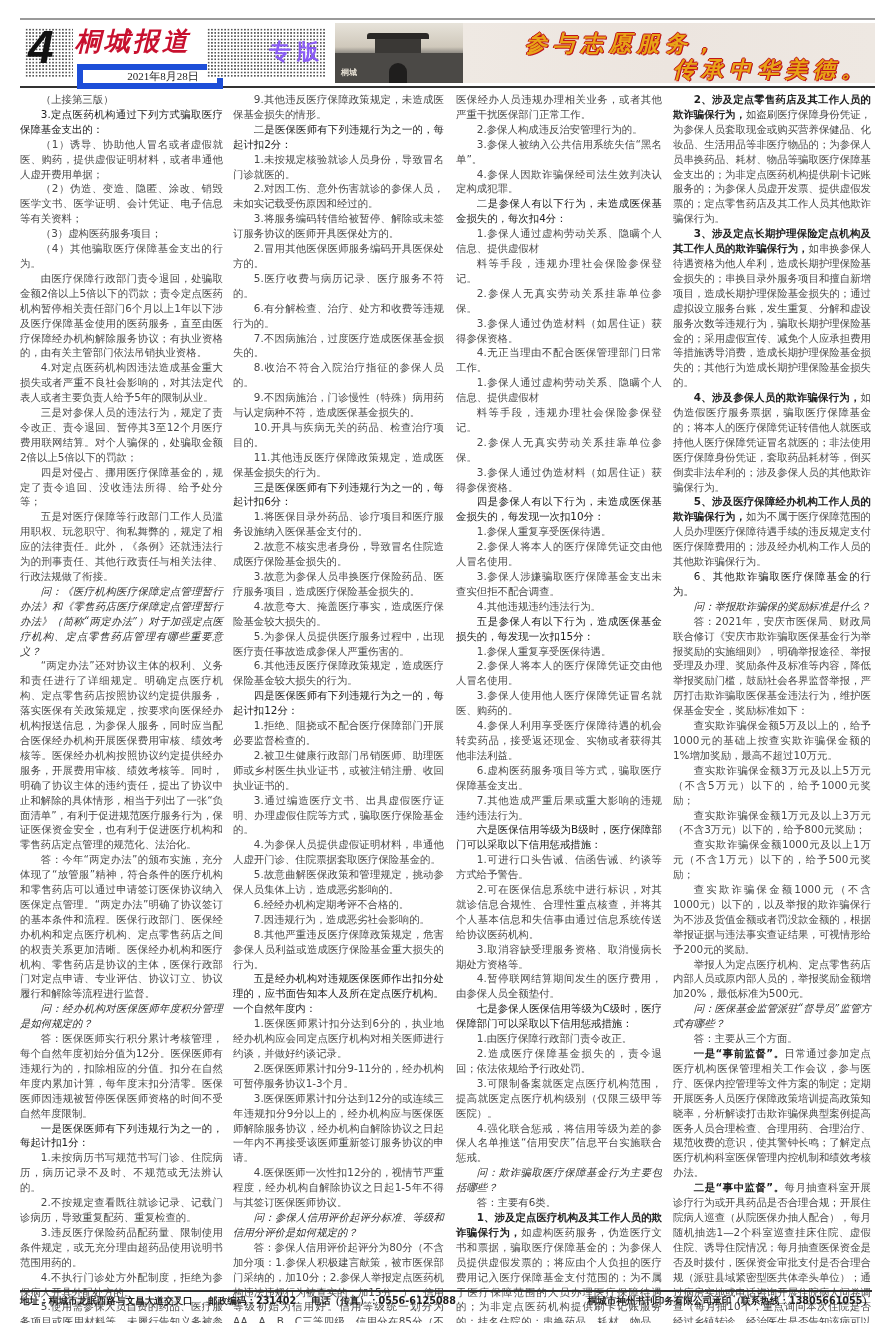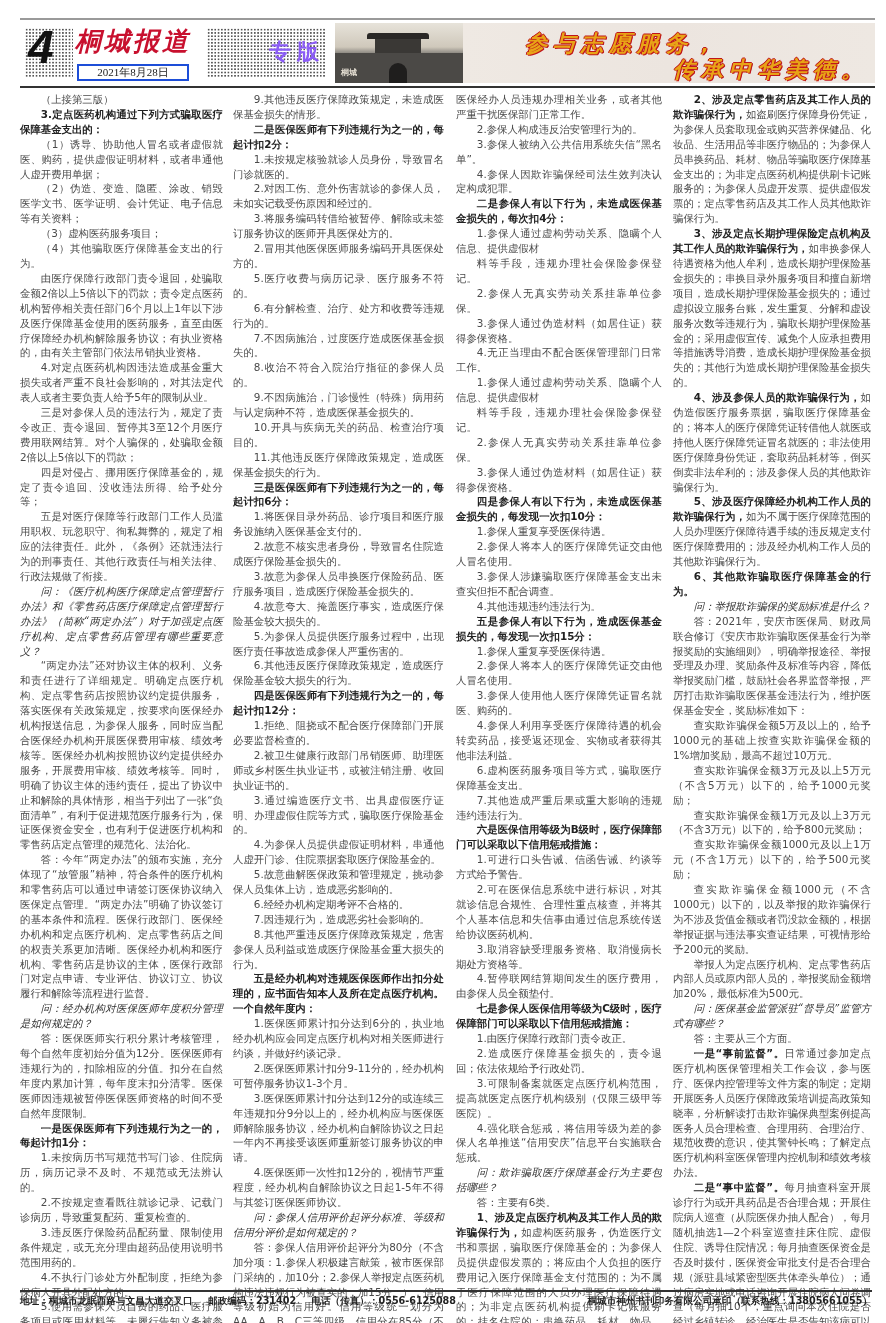--- a/index.html
+++ b/index.html
@@ -2,37 +2,37 @@
 <html><head>
 <meta charset="utf-8">
 <style>
   html,body{margin:0;padding:0;background:#ffffff;}
   body{width:886px;height:1323px;position:relative;overflow:hidden;font-family:"DejaVu Sans","Liberation Sans",sans-serif;color:#4a4a4a;}
   .masthead{position:absolute;left:20px;top:18px;width:855px;height:66px;border-top:2px solid #9a9a9a;border-bottom:2px solid #333;}
   .dots{background-color:#fff;background-image:radial-gradient(#555 0.9px,transparent 1.1px);background-size:3.3px 3.3px;}
   .pagenum-box{position:absolute;left:5px;top:8px;width:48px;height:50px;}
   .pagenum{position:absolute;left:8px;top:4px;font-family:"Liberation Sans",sans-serif;font-weight:bold;font-style:italic;font-size:46px;color:#111;line-height:46px;}
   .logo{position:absolute;left:55px;top:6px;width:130px;font-family:"DejaVu Serif",serif;font-style:italic;font-weight:bold;font-size:26px;color:#c8102e;letter-spacing:3px;line-height:30px;}
-  .date-box{position:absolute;left:57px;top:44px;width:108px;height:13px;border:2px solid #1d4ed8;font-family:"Liberation Serif",serif;font-size:11px;line-height:13px;text-align:center;color:#222;}
+  .date-box{position:absolute;left:57px;top:44px;width:108px;height:13px;border:6px solid #1d4ed8;font-family:"Liberation Serif",serif;font-size:11px;line-height:13px;text-align:center;color:#222;padding-left:26px;}
   .section-box{position:absolute;left:187px;top:8px;width:118px;height:50px;}
   .section-title{position:absolute;left:187px;top:12px;width:118px;text-align:right;font-family:"DejaVu Sans",sans-serif;font-weight:bold;font-size:22px;color:#8b5cf6;letter-spacing:6px;line-height:40px;}
   .photo{position:absolute;left:315px;top:3px;width:128px;height:60px;background:linear-gradient(#e7e3da 0%,#cfc8bb 40%,#6d6b67 55%,#595653 100%);overflow:hidden;}
   .photo .tower{position:absolute;left:40px;top:16px;width:46px;height:14px;background:#3a3835;}
   .photo .roof{position:absolute;left:32px;top:10px;width:62px;height:6px;background:#2a2826;border-radius:3px 3px 0 0;}
   .photo .wall{position:absolute;left:0;top:30px;width:128px;height:30px;background:#4b4946;}
   .photo .gate{position:absolute;left:54px;top:40px;width:18px;height:20px;background:#1f1e1d;border-radius:9px 9px 0 0;}
   .photo .caption{position:absolute;left:6px;top:44px;font-size:8px;color:#e8e2d6;font-weight:bold;font-family:"DejaVu Serif",serif;}
   .slogan{position:absolute;left:443px;top:3px;width:412px;height:60px;background:linear-gradient(90deg,#efe9e3,#ece5df 50%,#eee8e2);}
   .slogan-1,.slogan-2{position:absolute;font-family:"DejaVu Serif",serif;font-weight:bold;font-style:italic;font-size:22px;color:#e8a417;text-shadow:1px 1px 0 #c0161b,-1px 0 0 #c0161b,0 -1px 0 #c0161b,1px 0 0 #b21318;letter-spacing:6px;}
   .slogan-1{left:62px;top:6px;}
   .slogan-2{left:210px;top:32px;}
   .col{position:absolute;top:92px;font-size:10.4px;line-height:14.9px;text-align:justify;}
   .col p{margin:0;text-indent:2em;}
   .col p.noind{text-indent:0;}
-  .col p.b{font-weight:bold;color:#222;}
+  .col p.b{font-weight:normal;color:#222;}
   .col p.q{font-family:"DejaVu Serif",serif;font-style:italic;color:#333;}
   #col1{left:20px;width:203px;}
   #col2{left:233px;width:211px;}
   #col3{left:456px;width:206px;}
   #col4{left:673px;width:198px;}
   .footer{position:absolute;left:20px;top:1290px;width:852px;border-top:2px solid #333;height:14px;font-size:9.6px;font-weight:bold;color:#222;line-height:14px;}
   .footer .left{position:absolute;left:0;top:2px;}
   .footer .right{position:absolute;right:0;top:2px;padding-left:12px;}
   .footer span{margin-right:12px;}
 </style>

